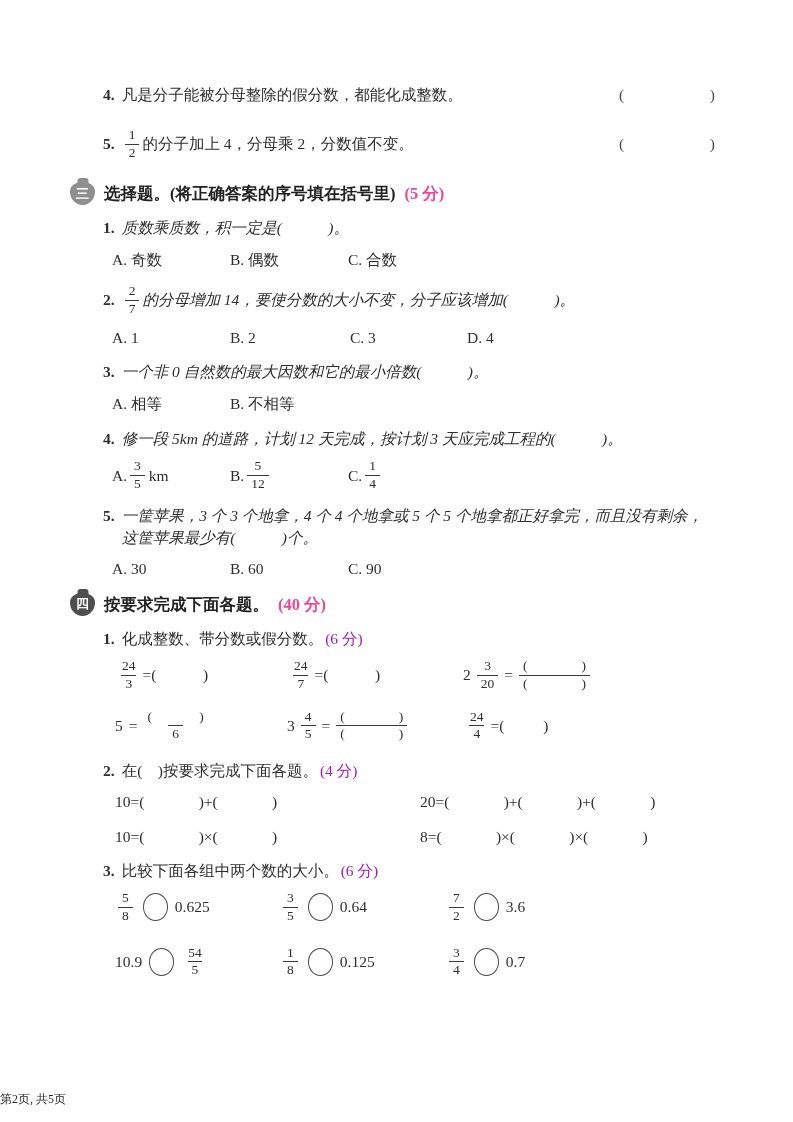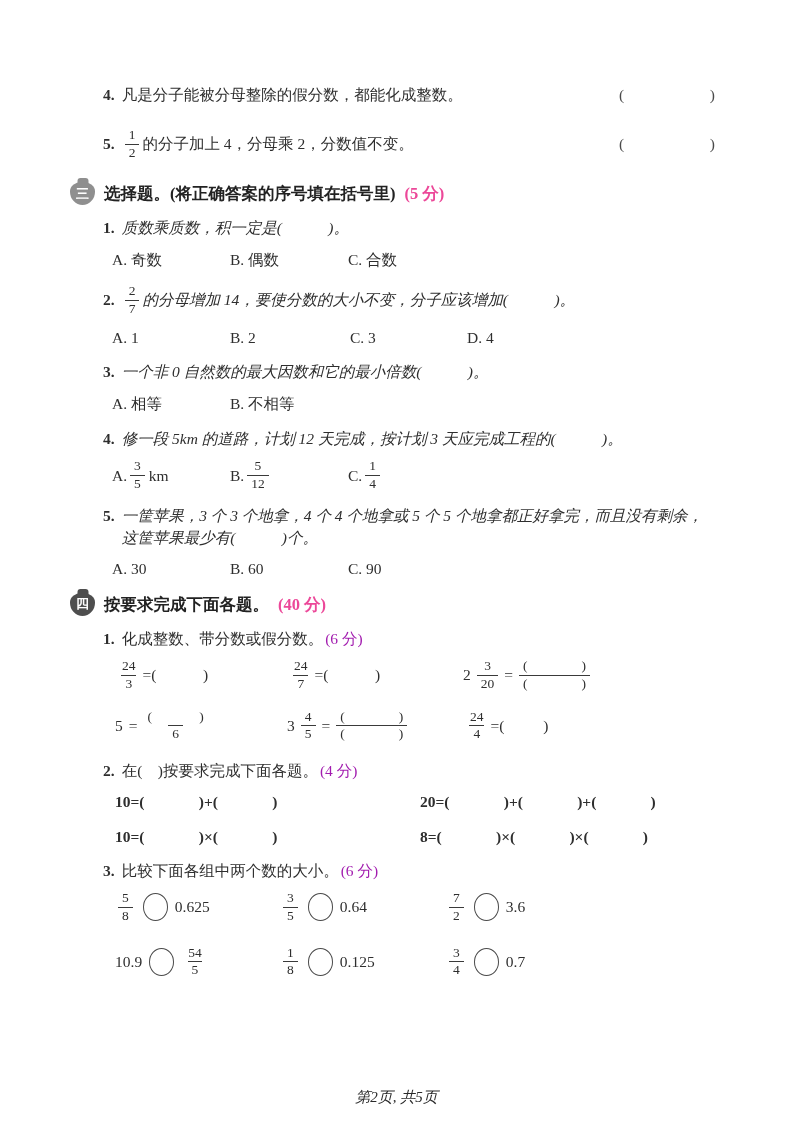--- a/index.html
+++ b/index.html
@@ -44,28 +44,28 @@
   .option { display:flex; align-items:center; }
   .opt-suffix { margin-left:1px; }
   
   .sub-title { display:flex; align-items:center; margin:0 0 9px 33px; }
   .sub-score { color:#a21caf; margin-left:2px; }
   .conv-row { display:grid; grid-template-columns:172px 176px auto; align-items:center;
               margin:0 0 18px 45px; }
   .conv-item { display:flex; align-items:center; }
   .mint { margin-right:3px; }
   .eq { margin:0 3px; }
-  .fill-row { display:grid; grid-template-columns:305px auto; margin:0 0 13px 45px; white-space:pre;font-weight:bold; }
+  .fill-row { display:grid; grid-template-columns:305px auto; margin:0 0 13px 45px; white-space:pre; }
   .cmp-row { display:grid; grid-template-columns:165px 166px auto; align-items:center;
              margin:0 0 22px 45px; }
   .cmp-item { display:flex; align-items:center; }
   .circle { width:25px; height:28px; border:1.5px solid #4a4a4a; border-radius:50%;
             display:inline-block; margin:0 7px; flex:0 0 auto; }
-  .footer { position:absolute; bottom:14px; left:0; right:0; text-align:center;
-            font-size:15px; color:#2a2a2a;font-style:italic; }
+  .footer { position:absolute; bottom:14px; left:0; right:0; text-align:left;
+            font-size:12px; color:#2a2a2a; }
 </style>
 </head>
 <body>
 
 <div class="page">
 
   <div class="judge-row">
     <span class="qno">4.</span>
     <span class="qtext">凡是分子能被分母整除的假分数，都能化成整数。</span>
     <span class="bracket-pair">

